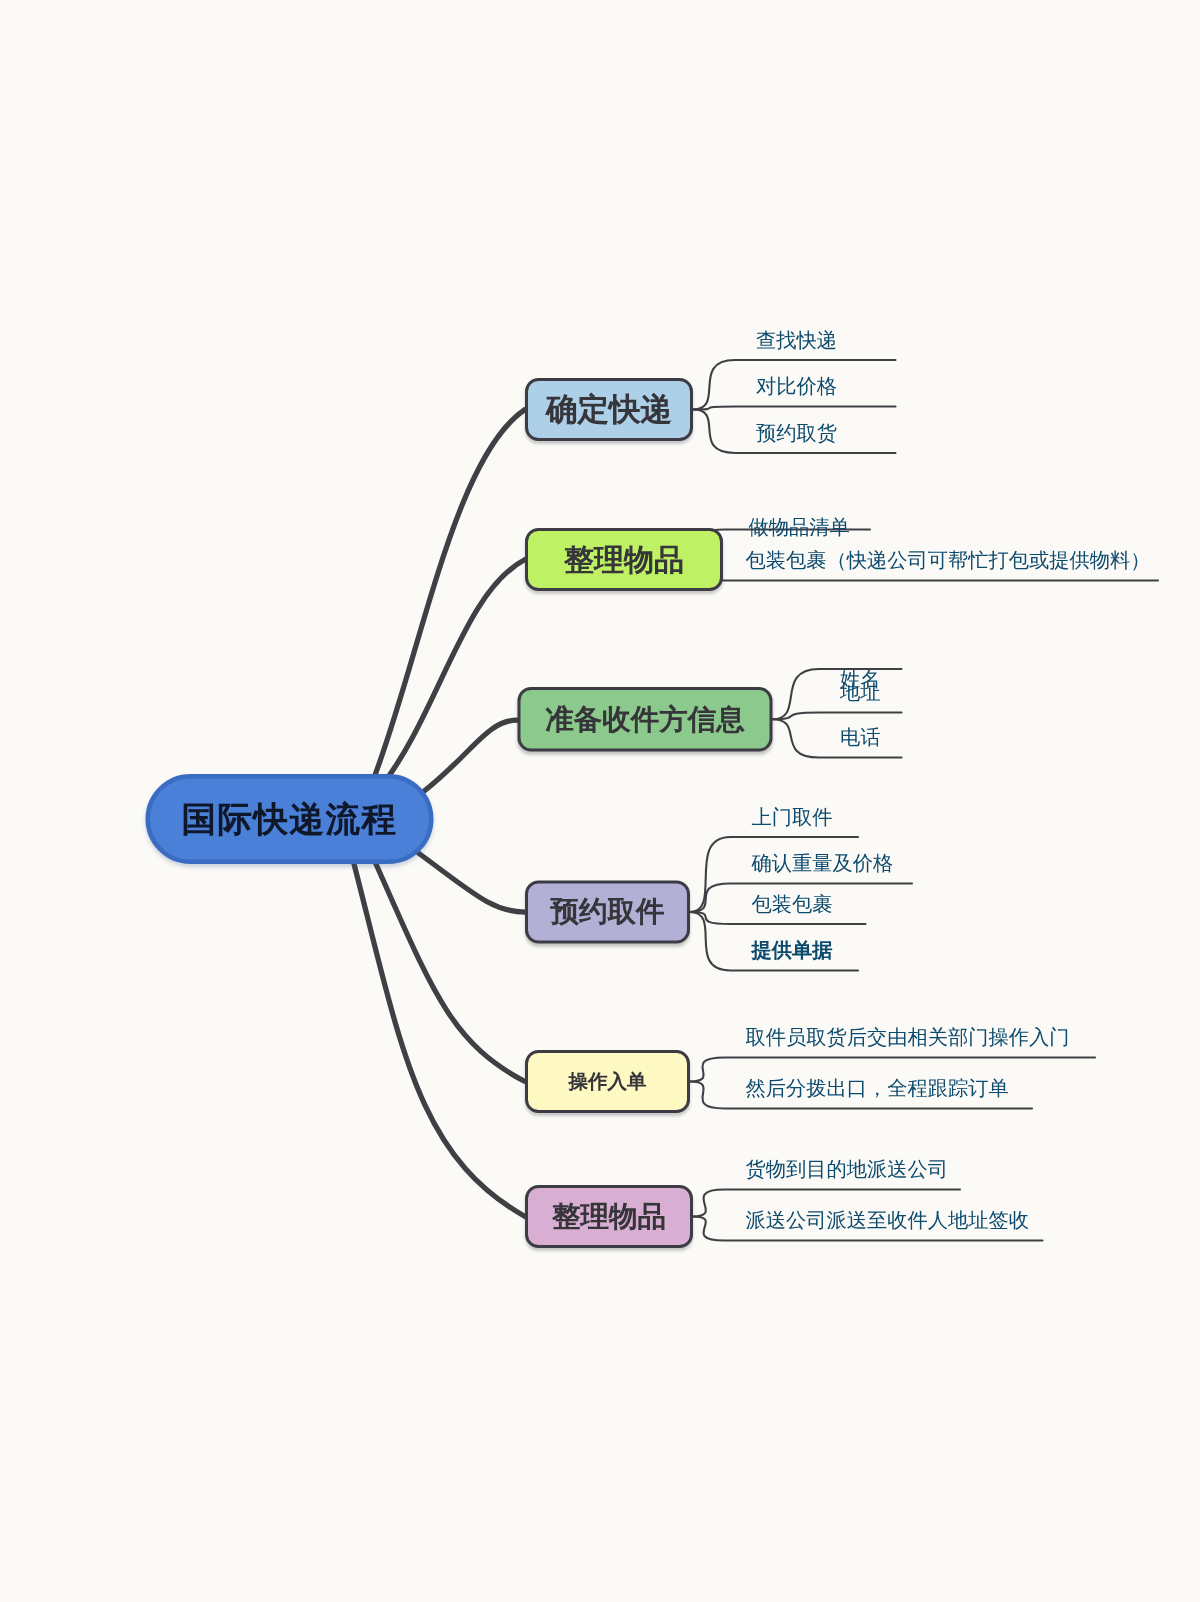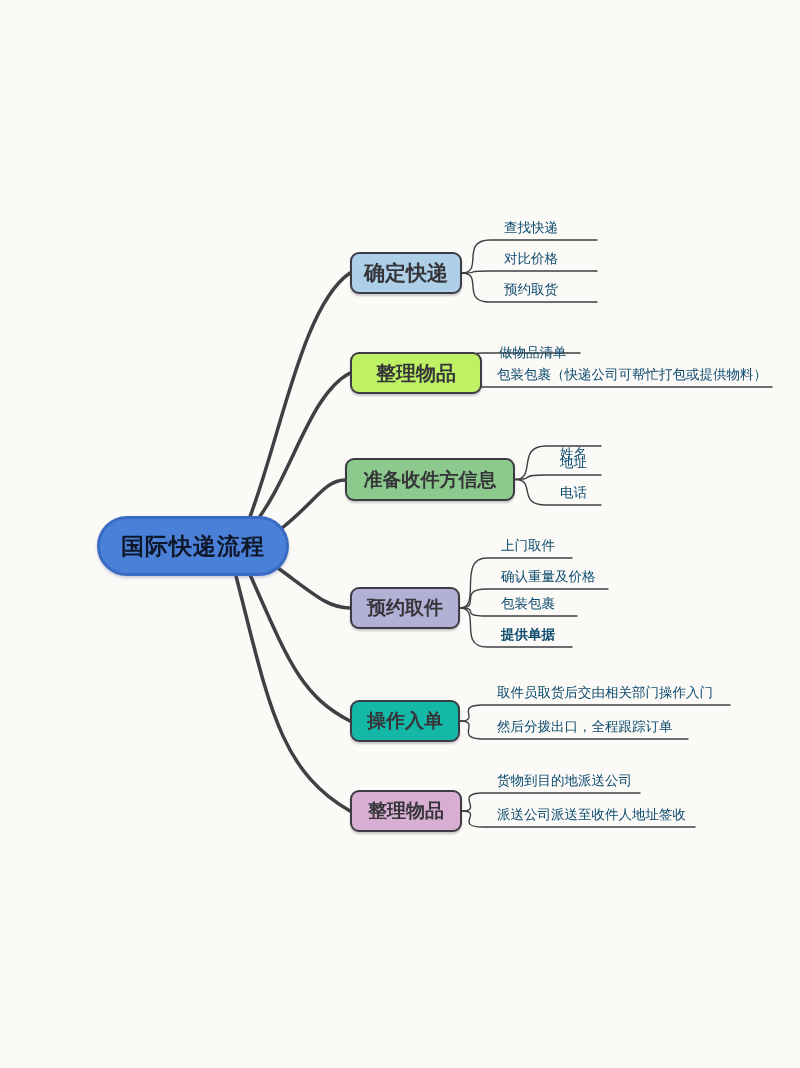--- a/index.html
+++ b/index.html
@@ -70,19 +70,19 @@
     <div class="child-label" style="left: 497px; top: 366px;">包装包裹（快递公司可帮忙打包或提供物料）</div>
     <div class="branch-node" style="left: 345px; top: 458px; width: 170px; height: 43px; background: rgb(140, 201, 140); font-size: 19px;">准备收件方信息</div>
     <div class="child-label" style="left: 560px; top: 425px; margin-top: 20px;">姓名</div>
     <div class="child-label" style="left: 560px; top: 454px;">地址</div>
     <div class="child-label" style="left: 560px; top: 484px;">电话</div>
     <div class="branch-node" style="left: 350px; top: 587px; width: 110px; height: 42px; background: rgb(178, 176, 213); font-size: 19px;">预约取件</div>
     <div class="child-label" style="left: 501px; top: 537px;">上门取件</div>
     <div class="child-label" style="left: 501px; top: 568px;">确认重量及价格</div>
     <div class="child-label" style="left: 501px; top: 595px;">包装包裹</div>
     <div class="child-label" style="left: 501px; top: 626px; font-weight: bold;">提供单据</div>
-    <div class="branch-node" style="left: 350px; top: 700px; width: 110px; height: 42px; background: #14b8a6; font-size: 19px;">操作入单</div>
+    <div class="branch-node" style="left: 350px; top: 700px; width: 110px; height: 42px; background: #fef9c3; font-size: 13px;">操作入单</div>
     <div class="child-label" style="left: 497px; top: 684px;">取件员取货后交由相关部门操作入门</div>
     <div class="child-label" style="left: 497px; top: 718px;">然后分拨出口，全程跟踪订单</div>
     <div class="branch-node" style="left: 350px; top: 790px; width: 112px; height: 42px; background: rgb(217, 174, 211); font-size: 19px;">整理物品</div>
     <div class="child-label" style="left: 497px; top: 772px;">货物到目的地派送公司</div>
     <div class="child-label" style="left: 497px; top: 806px; text-align: center;">派送公司派送至收件人地址签收</div>
   </div>
 
 </body></html>

